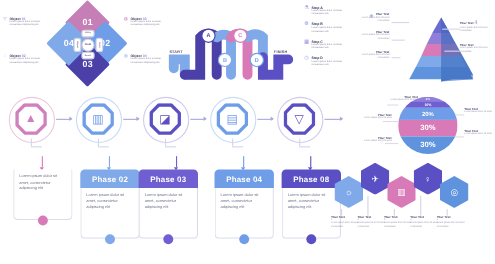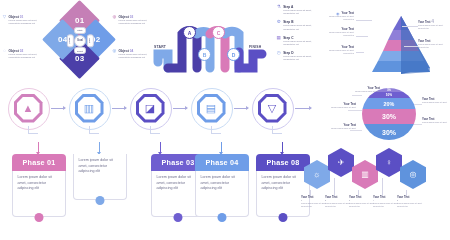--- a/index.html
+++ b/index.html
@@ -333,33 +333,33 @@
     <div class="stem-h" style="left:144px;top:47px;width:10px"></div>
     <div class="stem" style="left:205px;top:40px;height:7px"></div>
     <div class="stem-h" style="left:205px;top:47px;width:10px"></div>
     <div class="stem" style="left:266px;top:40px;height:7px"></div>
     <div class="stem-h" style="left:266px;top:47px;width:10px"></div>
   </div>
 
   <div class="abs" id="phases">
     <div class="dnarrow" style="left:32px;top:0px;background:#d97ab8;color:#d97ab8"></div>
     <div class="card" style="left:6px;top:12px">
-      <div class="head" style="background:#d97ab8">Phase 01</div>
       <div class="body">Lorem ipsum dolor sit amet, consectetur adipiscing elit</div>
       <div class="dot" style="background:#d97ab8"></div>
     </div>
 
     <div class="dnarrow" style="left:93px;top:0px;background:#7fa9e8;color:#7fa9e8"></div>
     <div class="card" style="left:67px;top:12px">
+      <div class="head" style="background:#7fa9e8">Phase 02</div>
       <div class="body">Lorem ipsum dolor sit amet, consectetur adipiscing elit</div>
       <div class="dot" style="background:#7fa9e8"></div>
     </div>
 
     <div class="dnarrow" style="left:154px;top:0px;background:#6f5fd0;color:#6f5fd0"></div>
-    <div class="card" style="left:145px;top:12px">
+    <div class="card" style="left:120px;top:12px">
       <div class="head" style="background:#6f5fd0">Phase 03</div>
       <div class="body">Lorem ipsum dolor sit amet, consectetur adipiscing elit</div>
       <div class="dot" style="background:#6f5fd0"></div>
     </div>
 
     <div class="dnarrow" style="left:215px;top:0px;background:#6f9de8;color:#6f9de8"></div>
     <div class="card" style="left:189px;top:12px">
       <div class="head" style="background:#6f9de8">Phase 04</div>
       <div class="body">Lorem ipsum dolor sit amet, consectetur adipiscing elit</div>
       <div class="dot" style="background:#6f9de8"></div>

